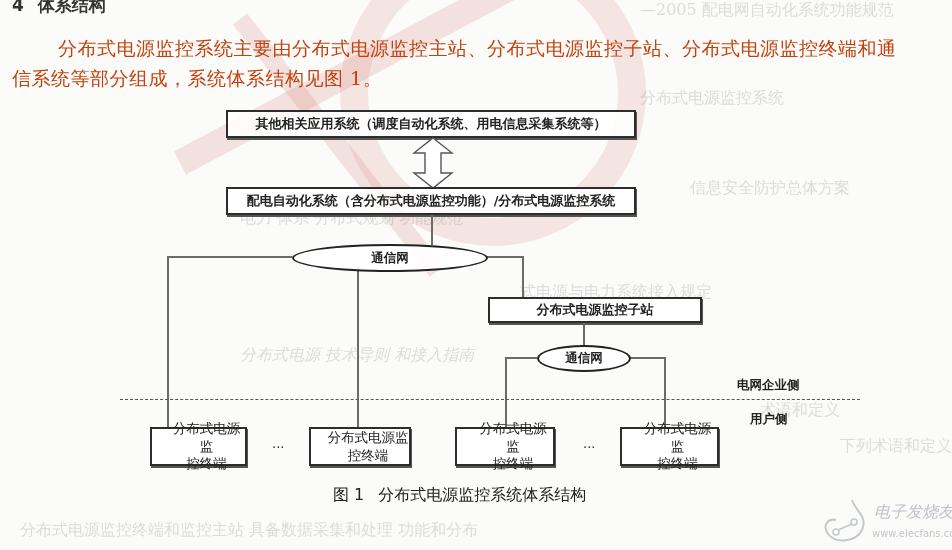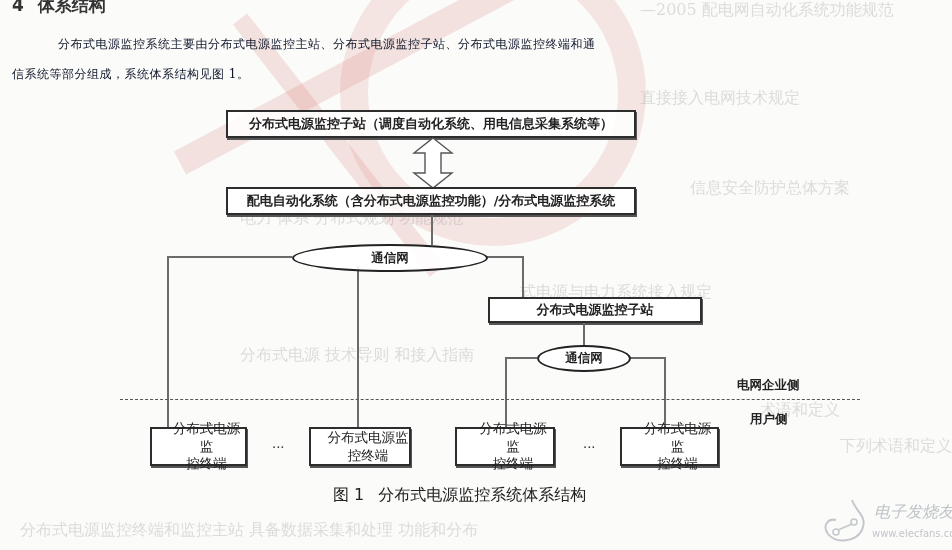--- a/index.html
+++ b/index.html
@@ -14,21 +14,21 @@
     position:absolute; border-radius:50%;
     border:28px solid rgba(214,120,110,0.16);
   }
   .wm-stroke { position:absolute; background:rgba(210,110,100,0.18); transform-origin:left center; }
   .ghost {
     position:absolute; color:rgba(110,110,110,0.22); font-size:16px; white-space:nowrap;
     font-family:"DejaVu Serif", serif;
   }
   .heading { left:12px; top:-6px; font-size:17px; font-weight:bold; font-family:"DejaVu Sans", sans-serif; color:#333; }
   .heading .num { margin-right:14px; }
-  .para { font-size:12px; white-space:nowrap; color:#0f172a; letter-spacing:0.5px; }
+  .para { font-size:19px; white-space:nowrap; color:#c2410c; letter-spacing:0.5px; }
   .box {
     position:absolute; border:2px solid #2d2d2d; background:rgba(255,255,255,0.85);
     box-shadow:1px 2px 0 #555;
     display:flex; align-items:center; justify-content:center; text-align:center;
     font-weight:bold; font-size:13px; color:#222; font-family:"DejaVu Sans", sans-serif;
     box-sizing:border-box; line-height:1.3;
   }
   .term { font-weight:normal; font-size:13.5px; font-family:"DejaVu Serif", serif;padding-left:16px; }
   .line { position:absolute; background:#6b6b6b; }
   .ellipse {
@@ -46,37 +46,37 @@
   .logo-url { position:absolute; left:50px; top:30px; font-size:10px; color:#c2c5ca; font-family:"DejaVu Sans", sans-serif; white-space:nowrap; }
 </style>
 </head>
 <body>
 
 <div class="wm-arc" style="left:340px;top:-60px;width:250px;height:250px;"></div>
 <div class="wm-stroke" style="left:180px;top:150px;width:620px;height:26px;transform:rotate(-28deg);"></div>
 <div class="wm-stroke" style="left:240px;top:10px;width:320px;height:18px;transform:rotate(52deg);"></div>
 
 <div class="ghost" style="left:640px;top:0px;">—2005 配电网自动化系统功能规范</div>
-<div class="ghost" style="left:640px;top:88px;">直接接入电网技术规定</div>
+<div class="ghost" style="left:640px;top:88px;">分布式电源监控系统</div>
 <div class="ghost" style="left:690px;top:178px;">信息安全防护总体方案</div>
 <div class="ghost" style="left:240px;top:208px;">电力 体系 分布式规划 功能规范</div>
 <div class="ghost" style="left:520px;top:282px;">式电源与电力系统接入规定</div>
-<div class="ghost" style="left:240px;top:345px;">分布式电源 技术导则 和接入指南</div>
+<div class="ghost" style="left:240px;top:345px;font-style:italic;">分布式电源 技术导则 和接入指南</div>
 <div class="ghost" style="left:760px;top:400px;">术语和定义</div>
 <div class="ghost" style="left:840px;top:436px;">下列术语和定义适用</div>
 <div class="ghost" style="left:20px;top:520px;">分布式电源监控终端和监控主站 具备数据采集和处理 功能和分布</div>
 
 <div class="abs heading">
   <span class="num">4</span><span>体系结构</span>
 </div>
 
 <div class="abs para" style="left:58px;top:36px;">分布式电源监控系统主要由分布式电源监控主站、分布式电源监控子站、分布式电源监控终端和通</div>
 <div class="abs para" style="left:12px;top:66px;">信系统等部分组成，系统体系结构见图 1。</div>
 
-<div class="box" style="left:226px;top:110px;width:410px;height:28px;">分布式电源监控子站（调度自动化系统、用电信息采集系统等）</div>
+<div class="box" style="left:226px;top:110px;width:410px;height:28px;">其他相关应用系统（调度自动化系统、用电信息采集系统等）</div>
 
 <svg class="abs" style="left:412px;top:137px;" width="42" height="52" viewBox="0 0 42 52">
   <path d="M21 1 L40 16 L29 16 L29 36 L40 36 L21 51 L2 36 L13 36 L13 16 L2 16 Z" fill="#fff" stroke="#555" stroke-width="1.4"></path>
 </svg>
 
 <div class="box" style="left:226px;top:187px;width:410px;height:28px;text-align:right;">配电自动化系统（含分布式电源监控功能）/分布式电源监控系统</div>
 
 <div class="line" style="left:431px;top:215px;width:1.5px;height:30px;"></div>
 
 <div class="line" style="left:167px;top:256px;width:125px;height:1.5px;"></div>

